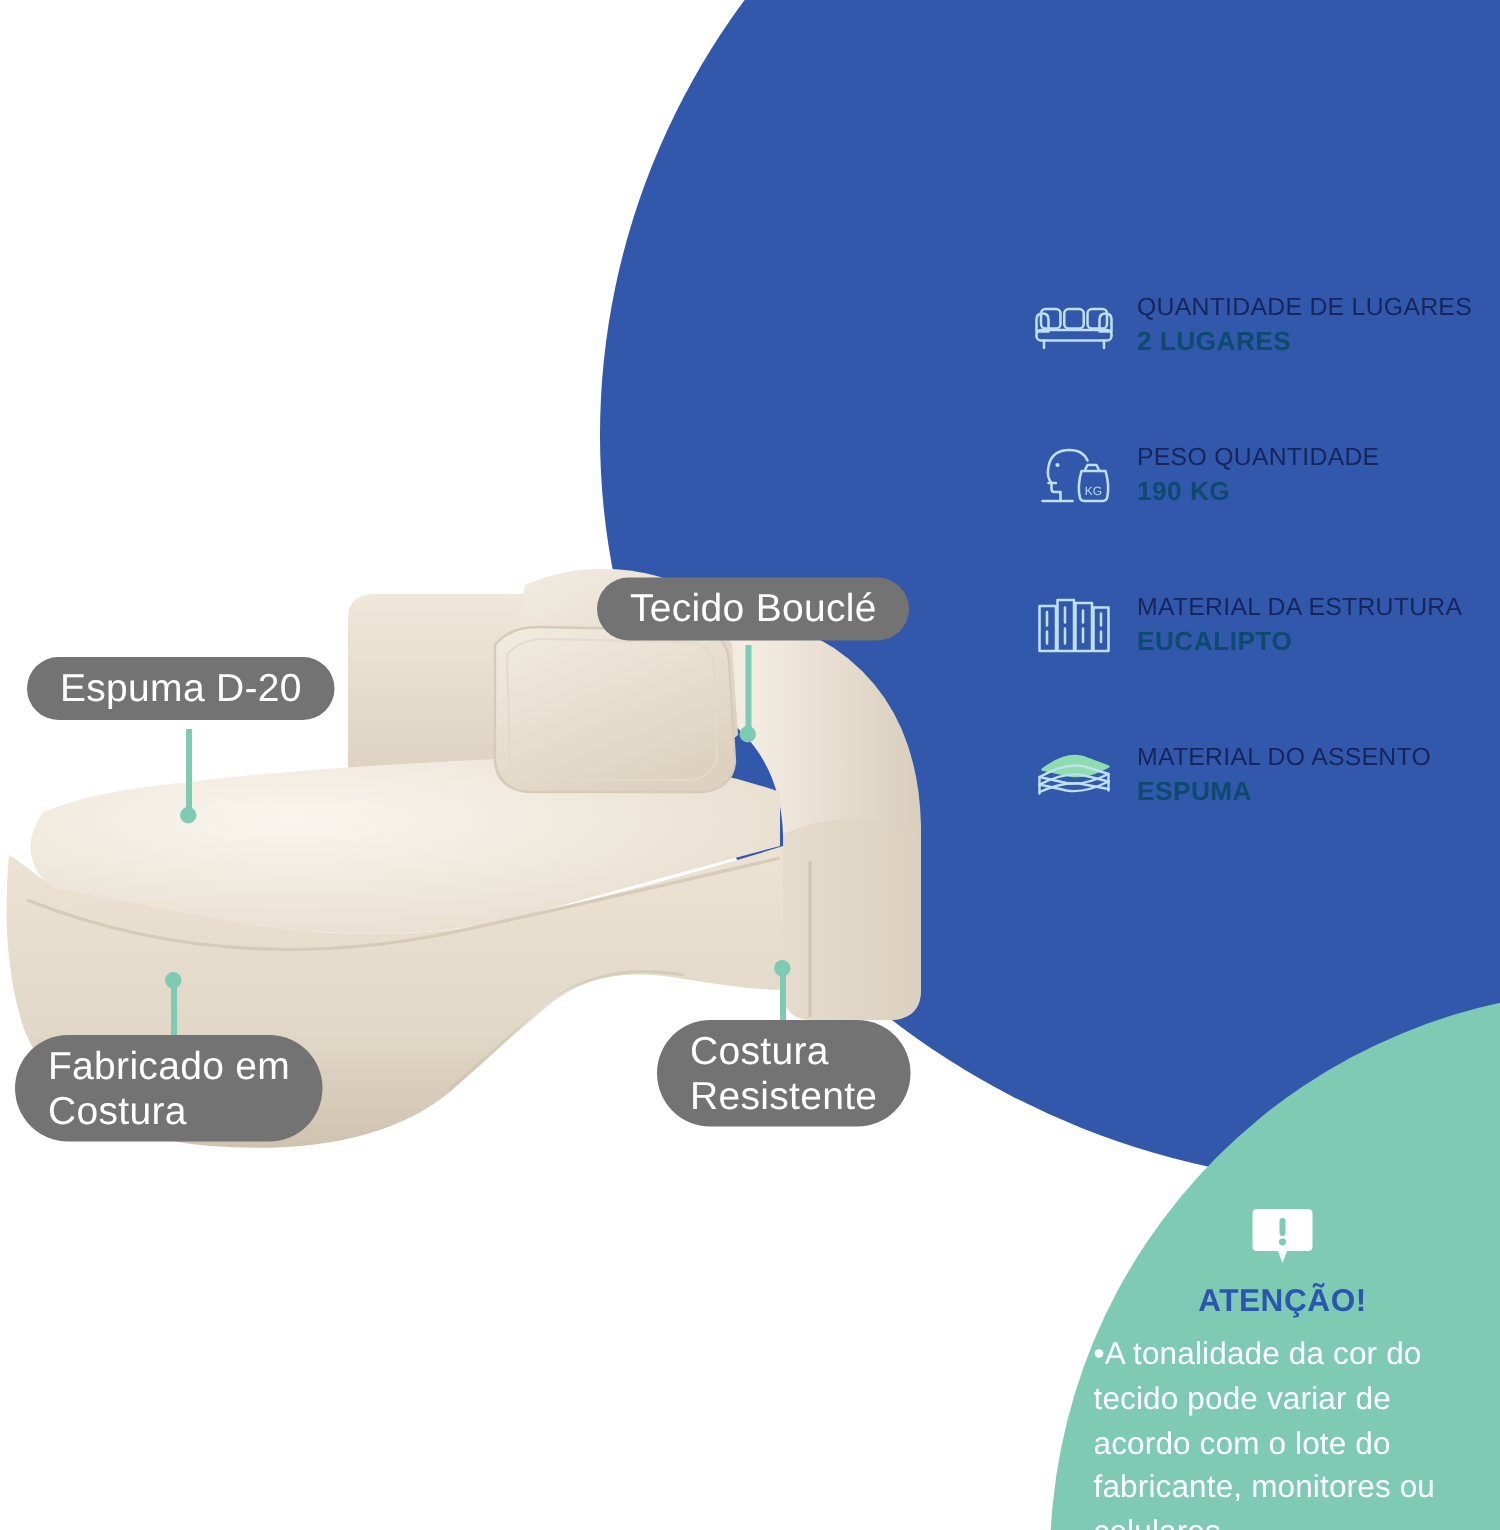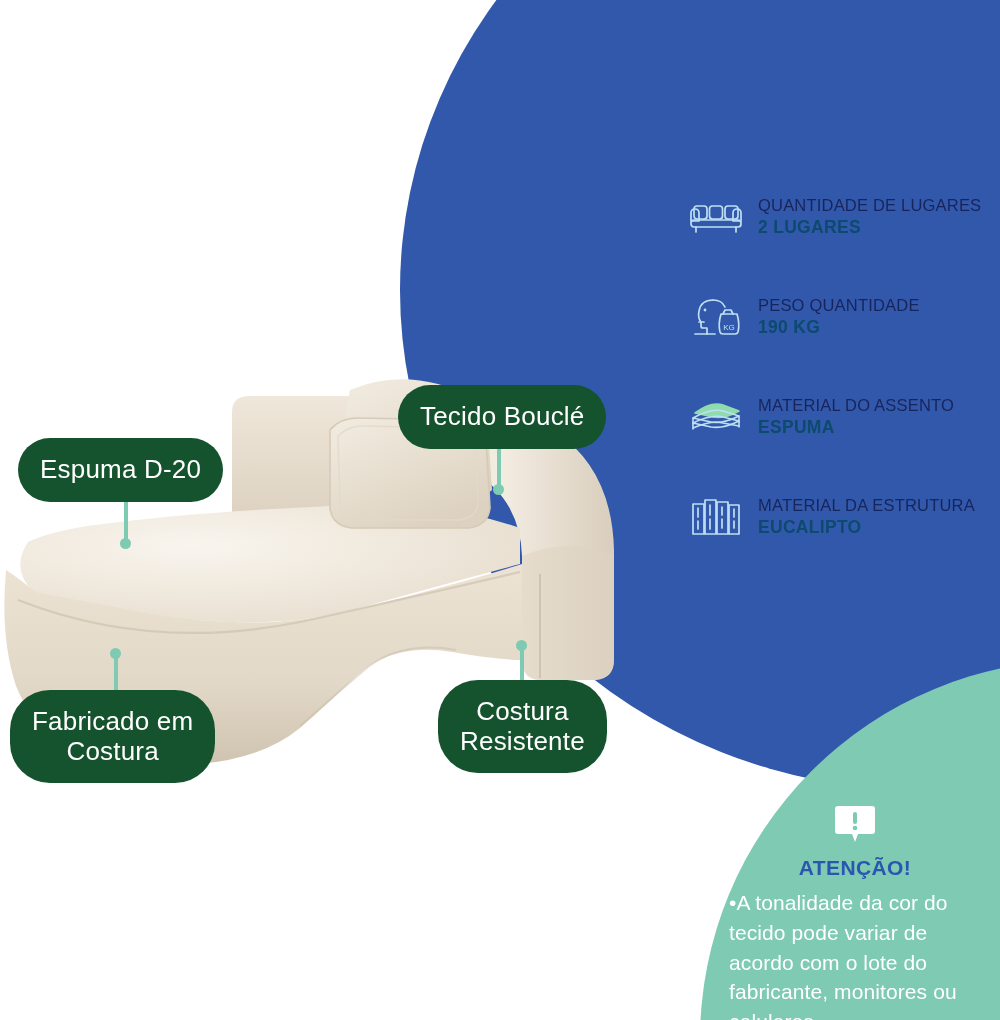--- a/index.html
+++ b/index.html
@@ -100,28 +100,28 @@
   .product{
     position:absolute;
     left:0; top:360px;
     width:660px;height:420px;
     z-index:3;
   }
 
   
   .pill{
     position:absolute;
-    background:#14532d;
+    background:#737373;
     color:#ffffff;
     border-radius:40px;
-    padding:17px 22px;
+    padding:6px 22px;
     font-size:26px;
     font-weight:400;
     line-height:1.14;
-    text-align:center;
+    text-align:left;
     white-space:pre-line;
     z-index:8;
     letter-spacing:.2px;
   }
   .leader{
     position:absolute;
     background:#7ecab3;
     width:4px;
     z-index:7;
   }
@@ -273,53 +273,53 @@
         </svg>
       </div>
       <div class="spec-text">
         <span class="spec-label">PESO QUANTIDADE</span>
         <span class="spec-value">190 KG</span>
       </div>
     </div>
 
     <div class="spec-row">
       <div class="spec-icon">
-        <svg width="54" height="40" viewBox="0 0 54 40" fill="none" stroke="#bfe0f2" stroke-width="1.6" stroke-linejoin="round" stroke-linecap="round">
-          <path d="M6 16 Q22 4 34 8 L50 14 Q36 22 24 20 Z" fill="#8fdcae" stroke="#8fdcae"></path>
-          <path d="M4 21 Q22 11 34 14 L50 19 Q34 27 22 25 Z" fill="none"></path>
-          <path d="M4 26 Q22 17 34 20 L50 24 Q34 32 22 30 Z" fill="none"></path>
-          <path d="M4 21 L4 27 M50 19 L50 25"></path>
-          <path d="M4 31 Q22 23 34 26 L50 29" fill="none"></path>
-          <path d="M4 26 L4 32 M50 24 L50 30"></path>
-        </svg>
-      </div>
-      <div class="spec-text">
-        <span class="spec-label">MATERIAL DO ASSENTO</span>
-        <span class="spec-value">ESPUMA</span>
-      </div>
-    </div>
-
-    <div class="spec-row">
-      <div class="spec-icon">
         <svg width="50" height="42" viewBox="0 0 50 42" fill="none" stroke="#bfe0f2" stroke-width="1.7" stroke-linejoin="round" stroke-linecap="round">
           <rect x="2" y="8" width="11" height="30"></rect>
           <rect x="14" y="4" width="11" height="34"></rect>
           <rect x="26" y="6" width="11" height="32"></rect>
           <rect x="38" y="9" width="10" height="29"></rect>
           <path d="M7 12 v9 M7 25 v8"></path>
           <path d="M19 9 v10 M19 23 v10"></path>
           <path d="M31 11 v8 M31 23 v9"></path>
           <path d="M43 13 v8 M43 25 v7"></path>
         </svg>
       </div>
       <div class="spec-text">
         <span class="spec-label">MATERIAL DA ESTRUTURA</span>
         <span class="spec-value">EUCALIPTO</span>
       </div>
     </div>
+
+    <div class="spec-row">
+      <div class="spec-icon">
+        <svg width="54" height="40" viewBox="0 0 54 40" fill="none" stroke="#bfe0f2" stroke-width="1.6" stroke-linejoin="round" stroke-linecap="round">
+          <path d="M6 16 Q22 4 34 8 L50 14 Q36 22 24 20 Z" fill="#8fdcae" stroke="#8fdcae"></path>
+          <path d="M4 21 Q22 11 34 14 L50 19 Q34 27 22 25 Z" fill="none"></path>
+          <path d="M4 26 Q22 17 34 20 L50 24 Q34 32 22 30 Z" fill="none"></path>
+          <path d="M4 21 L4 27 M50 19 L50 25"></path>
+          <path d="M4 31 Q22 23 34 26 L50 29" fill="none"></path>
+          <path d="M4 26 L4 32 M50 24 L50 30"></path>
+        </svg>
+      </div>
+      <div class="spec-text">
+        <span class="spec-label">MATERIAL DO ASSENTO</span>
+        <span class="spec-value">ESPUMA</span>
+      </div>
+    </div>
   </div>
 
   <div class="attention">
     <div class="attention-icon">
       <svg width="46" height="46" viewBox="0 0 46 46">
         <path d="M6 4 h34 q3 0 3 3 v22 q0 3 -3 3 h-14 l-3 8 l-3 -8 h-14 q-3 0 -3 -3 v-22 q0 -3 3 -3 z" fill="#ffffff"></path>
         <rect x="21" y="10" width="4" height="12" rx="2" fill="#7ecab3"></rect>
         <circle cx="23" cy="26" r="2.3" fill="#7ecab3"></circle>
       </svg>
     </div>

